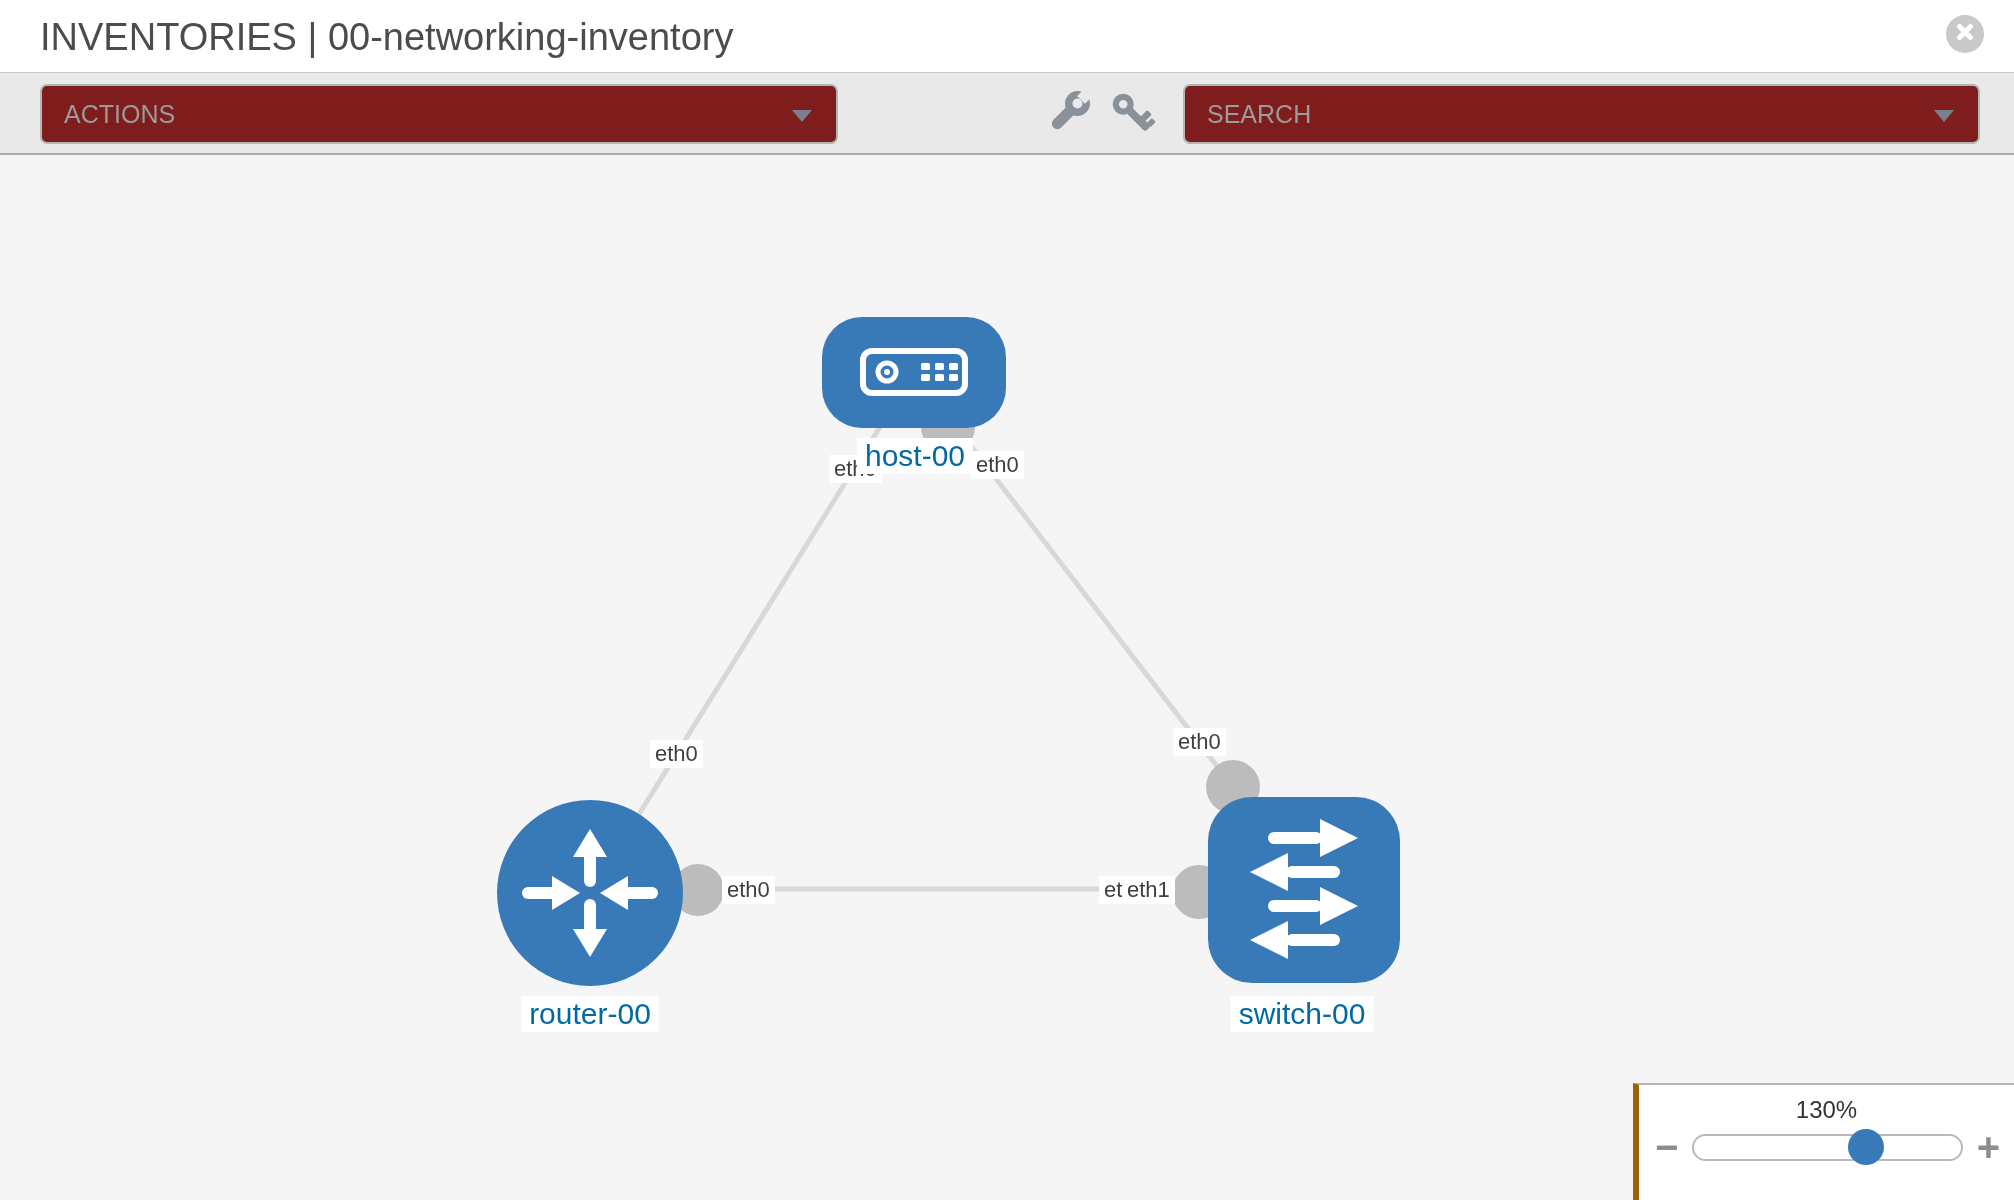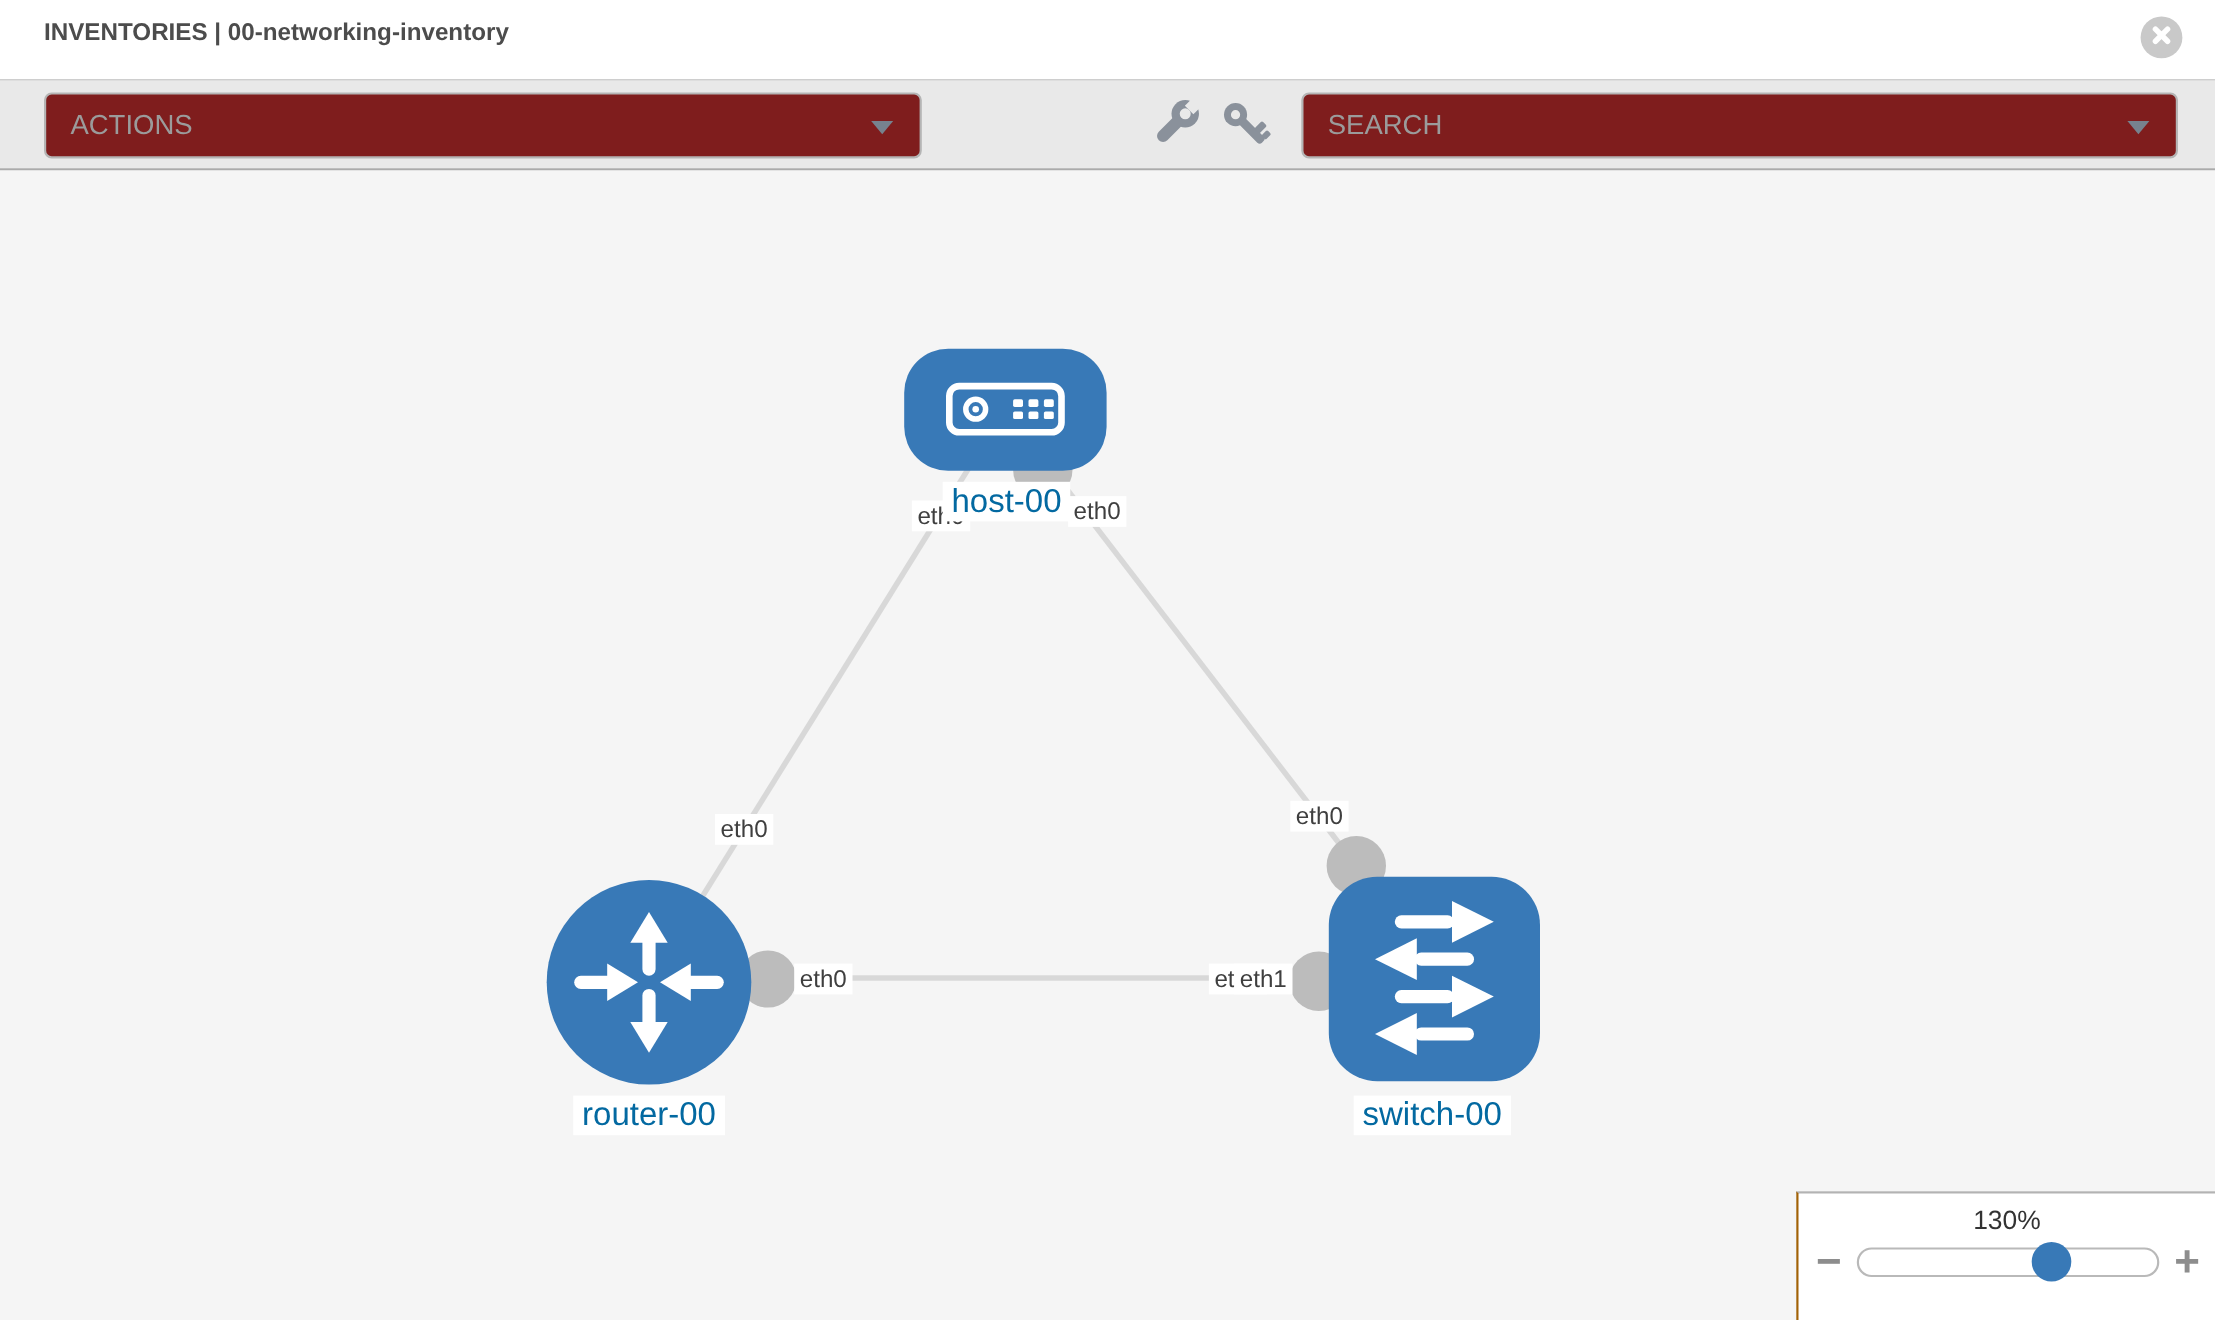--- a/index.html
+++ b/index.html
@@ -1,21 +1,21 @@
 <!DOCTYPE html>
 <html><head>
 <meta charset="utf-8">
 <style>
   * { margin:0; padding:0; box-sizing:border-box; }
   html,body { width:2014px; height:1200px; overflow:hidden;
               font-family:"Liberation Sans", sans-serif; background:#ffffff; }
 
   
   .header { position:absolute; top:0; left:0; width:2014px; height:72px; background:#ffffff; }
-  .page-title { position:absolute; left:40px; top:16px; font-size:22px; font-weight:bold; color:#4c4c4c; white-space:nowrap; }
+  .page-title { position:absolute; left:40px; top:16px; font-size:38px; font-weight:normal; color:#4c4c4c; white-space:nowrap; }
   .close-btn { position:absolute; right:30px; top:15px; width:38px; height:38px; border-radius:50%;
                background:#c9c9c9; display:flex; align-items:center; justify-content:center; cursor:pointer; }
 
   
   .toolbar { position:absolute; top:72px; left:0; width:2014px; height:83px; background:#e9e9e9;
              border-top:1px solid #c6c6c6; border-bottom:2px solid #ababab; }
   .select-box { position:absolute; top:11px; height:60px; background:#7f1d1d; border:2px solid #b5b5b5;
                 border-radius:7px; display:flex; align-items:center; padding:0 22px;
                 color:#9b9b9b; font-size:25px; cursor:pointer; }
   .select-actions { left:40px;  width:798px; }
@@ -33,21 +33,21 @@
   .canvas svg.topo { position:absolute; top:0; left:0; }
 
   .node-label { position:absolute; background:#ffffff; color:#0369a1; font-size:30px;
                 padding:1px 8px; white-space:nowrap; }
   .centered { transform:translateX(-50%); }
   .eth-label  { position:absolute; background:#ffffff; color:#3f3f3f; font-size:22px;
                 padding:1px 5px; white-space:nowrap; }
 
   
   .zoom-panel { position:absolute; left:1633px; top:1083px; width:381px; height:117px;
-                background:#ffffff; border-left:2px solid #a16207; border-top:2px solid #b3b3b3; }
+                background:#ffffff; border-left:6px solid #a16207; border-top:2px solid #b3b3b3; }
   .zoom-level { text-align:center; margin-top:11px; font-size:24px; color:#333333; }
   .zoom-controls { position:absolute; left:0; right:0; top:44px; height:36px;
                    display:flex; align-items:center; }
   .zoom-sign { font-size:40px; font-weight:bold; color:#8d8d8d; line-height:30px; cursor:pointer; }
   .zoom-minus { margin-left:16px; }
   .zoom-plus  { margin-right:14px; }
   .zoom-track { position:relative; flex:1; height:27px; margin:0 14px; background:#ffffff;
                 border:2px solid #b9b9b9; border-radius:14px; cursor:pointer; }
   .zoom-thumb { position:absolute; left:64.6%; top:50%; transform:translate(-50%,-50%);
                 width:36px; height:36px; border-radius:50%; background:#3879b7; cursor:grab; }

